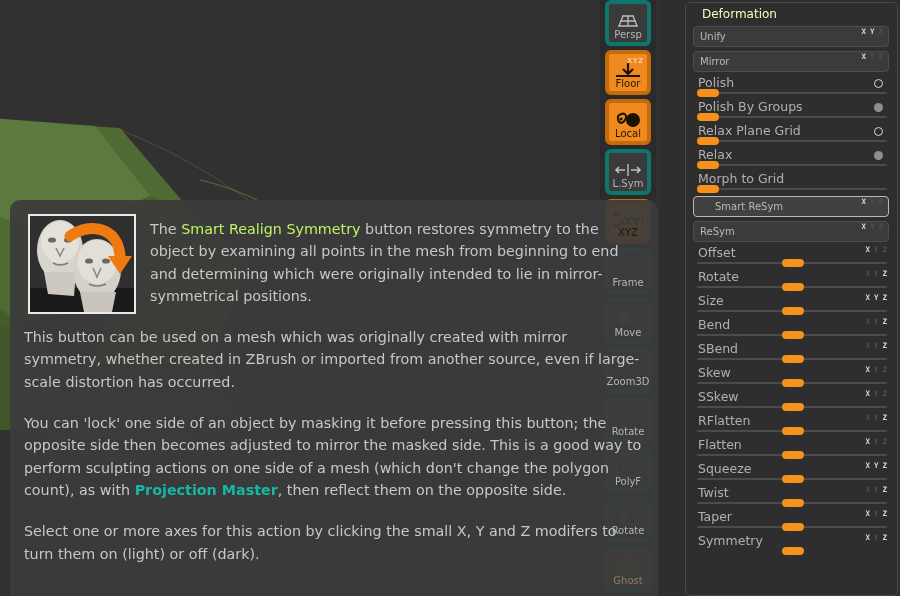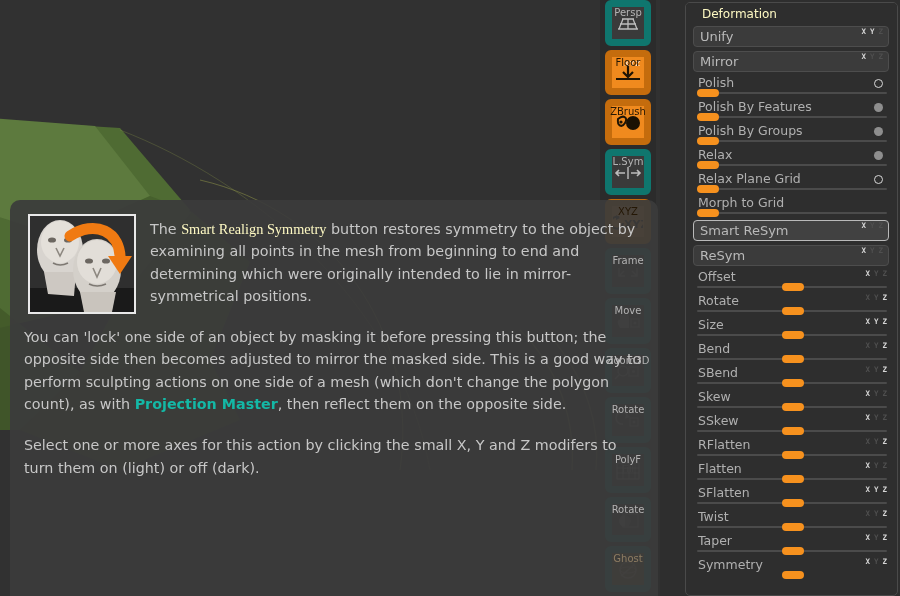--- a/index.html
+++ b/index.html
@@ -21,24 +21,24 @@
   
   #right-shelf {
     position: absolute; left: 600px; top: 0; width: 56px; height: 596px;
     background: #2b2b2b;
     display: flex; flex-direction: column; align-items: center;
     padding-top: 0px;
   }
   .shelf-btn {
     width: 46px; height: 46px; margin-bottom: 4px;
     border-radius: 6px; background: #3a3a3a;
-    border: 7px solid #0f766e;
+    border: 4px solid #0f766e;
     position: relative;
     display: flex; flex-direction: column;
-    align-items: center; justify-content: flex-start;
+    align-items: center; justify-content: flex-end;
     color: #b4b4b4; font-size: 10px; line-height: 11px;
     padding-bottom: 2px;
     user-select: none;
   }
   .shelf-btn .glyph {
     position: absolute; left: 0; right: 0; top: 4px;
     display: flex; align-items: center; justify-content: center;
     height: 26px;
   }
   .shelf-btn .lbl { position: relative; z-index: 2; }
@@ -62,23 +62,23 @@
     color: #fef9c3; font-size: 12px; background: #2e2e2e;
   }
   .row { position: relative; height: 24px; }
 
   
   .btnrow {
     margin: 1px 8px 1px 7px; height: 21px;
     background: #3b3b3b; border: 1px solid #4d4d4d; border-radius: 4px;
     display: flex; align-items: center;
   }
-  .btnrow.hover { border-color: #b9b9b9; background: #414141; }
+  .btnrow.hover { border-color: #b9b9b9; background: #414141; padding-left: 15px; }
   .btnrow .name {
-    color: #b9b9b9; font-size: 13px; padding-left: 6px; text-align: right;
+    color: #b9b9b9; font-size: 10px; padding-left: 6px; text-align: right;
   }
 
   
   .sliderrow { margin: 0 8px 0 7px; height: 24px; position: relative; }
   .sliderrow .name {
     color: #b0b0b0; font-size: 12.5px; position: absolute;
     left: 5px; top: 0px;
   }
   .track {
     position: absolute; left: 4px; right: 2px; top: 17px;
@@ -111,21 +111,21 @@
     padding: 10px 12px 0 14px;
     color: #c7c7c7;
   }
   #tt-thumb {
     float: left; width: 108px; height: 100px; margin: 4px 14px 6px 4px;
     border: 2px solid #e9e9e9; background: #111; overflow: hidden;
     position: relative;
   }
   #tt-body { font-size: 14.3px; line-height: 22.3px; padding-top: 8px; }
   #tt-body p { margin: 0 0 19px 0; }
-  .hl { color: #fef9c3; font-family: Liberation Serif, serif; }
+  .hl { color: #bef264; }
   .bold { color: #14b8a6; font-weight: bold; }
 </style>
 </head>
 <body>
 
 <div id="app">
 
   <div id="viewport">
     <svg width="660" height="596">
       <polygon points="-10,120 120,128 190,210 120,300 -10,330" fill="#4f6b33"></polygon>
@@ -161,21 +161,21 @@
         <span class="lbl">Floor</span>
       </div>
       <div class="shelf-btn on">
         <span class="glyph">
           <svg width="26" height="20">
             <circle cx="18" cy="10" r="7" fill="#1a1103"></circle>
             <path d="M3 6 C 9 1, 13 5, 10 10 C 7 15, 2 13, 3 6Z" fill="none" stroke="#1e1405" stroke-width="2"></path>
             <circle cx="6" cy="9" r="1.6" fill="#1e1405"></circle>
           </svg>
         </span>
-        <span class="lbl">ZBrush</span>
+        <span class="lbl">Local</span>
       </div>
       <div class="shelf-btn">
         <span class="glyph">
           <svg width="28" height="16">
             <path d="M11 8 L3 8 M5 5 L2 8 L5 11" stroke="#bdbdbd" stroke-width="1.6" fill="none"></path>
             <path d="M17 8 L25 8 M23 5 L26 8 L23 11" stroke="#bdbdbd" stroke-width="1.6" fill="none"></path>
             <path d="M14 2 L14 14" stroke="#bdbdbd" stroke-width="1.4"></path>
           </svg>
         </span>
         <span class="lbl">L.Sym</span>
@@ -281,20 +281,21 @@
         <ellipse cx="59" cy="45" rx="4" ry="2.6" fill="#6c6761"></ellipse>
         <ellipse cx="76" cy="45" rx="4" ry="2.6" fill="#6c6761"></ellipse>
         <path d="M63 52 L67 61 L71 52" stroke="#8d8880" stroke-width="1.6" fill="none"></path>
         <path d="M59 68 Q67 72 76 68" stroke="#7d7872" stroke-width="1.6" fill="none"></path>
         <path d="M40 20 C 64 4, 92 14, 90 46" stroke="#f07a12" stroke-width="11" fill="none" stroke-linecap="round"></path>
         <path d="M78 40 L90 58 L102 40 Z" fill="#f07a12"></path>
       </svg>
     </div>
     <div id="tt-body">
         <p><span>The </span><span class="hl">Smart Realign Symmetry</span><span> button restores symmetry to the object by examining all points in the mesh from beginning to end and determining which were originally intended to lie in mirror-symmetrical positions.</span></p>
+        <p><span>This button can be used on a mesh which was originally created with mirror symmetry, whether created in ZBrush or imported from another source, even if large-scale distortion has occurred.</span></p>
         <p><span>You can 'lock' one side of an object by masking it before pressing this button; the opposite side then becomes adjusted to mirror the masked side. This is a good way to perform sculpting actions on one side of a mesh (which don't change the polygon count), as with </span><span class="bold">Projection Master</span><span>, then reflect them on the opposite side.</span></p>
         <p><span>Select one or more axes for this action by clicking the small X, Y and Z modifers to turn them on (light) or off (dark).</span></p>
       </div>
   </div>
 
   <div id="deform">
     <div id="deform-title">Deformation</div>
     <div id="deform-rows">
         <div class="row">
           <div class="btnrow">
@@ -319,48 +320,40 @@
         <div class="row">
           <div class="sliderrow">
             <span class="name">Polish</span>
             <div class="track"></div>
             <div class="knob" style="left: 4px;"></div>
             <div class="dotmark ring"></div>
           </div>
         </div>
         <div class="row">
           <div class="sliderrow">
-            <span class="name">Polish By Features</span>
+            <span class="name">Polish By Groups</span>
             <div class="track"></div>
             <div class="knob" style="left: 4px;"></div>
             <div class="dotmark solid"></div>
           </div>
         </div>
         <div class="row">
           <div class="sliderrow">
-            <span class="name">Polish By Groups</span>
+            <span class="name">Relax Plane Grid</span>
+            <div class="track"></div>
+            <div class="knob" style="left: 4px;"></div>
+            <div class="dotmark ring"></div>
+          </div>
+        </div>
+        <div class="row">
+          <div class="sliderrow">
+            <span class="name">Relax</span>
             <div class="track"></div>
             <div class="knob" style="left: 4px;"></div>
             <div class="dotmark solid"></div>
-          </div>
-        </div>
-        <div class="row">
-          <div class="sliderrow">
-            <span class="name">Relax</span>
-            <div class="track"></div>
-            <div class="knob" style="left: 4px;"></div>
-            <div class="dotmark solid"></div>
-          </div>
-        </div>
-        <div class="row">
-          <div class="sliderrow">
-            <span class="name">Relax Plane Grid</span>
-            <div class="track"></div>
-            <div class="knob" style="left: 4px;"></div>
-            <div class="dotmark ring"></div>
           </div>
         </div>
         <div class="row">
           <div class="sliderrow">
             <span class="name">Morph to Grid</span>
             <div class="track"></div>
             <div class="knob" style="left: 4px;"></div>
           </div>
         </div>
         <div class="row">
@@ -486,21 +479,21 @@
             <div class="knob" style="left: 89px;"></div>
             <span class="axes" style="position: absolute; right: 2px; top: 1px;">
               <span class="ax act">X</span>
               <span class="ax">Y</span>
               <span class="ax">Z</span>
             </span>
           </div>
         </div>
         <div class="row">
           <div class="sliderrow">
-            <span class="name">SFlatten</span>
+            <span class="name">Squeeze</span>
             <div class="track"></div>
             <div class="knob" style="left: 89px;"></div>
             <span class="axes" style="position: absolute; right: 2px; top: 1px;">
               <span class="ax act">X</span>
               <span class="ax act">Y</span>
               <span class="ax act">Z</span>
             </span>
           </div>
         </div>
         <div class="row">

